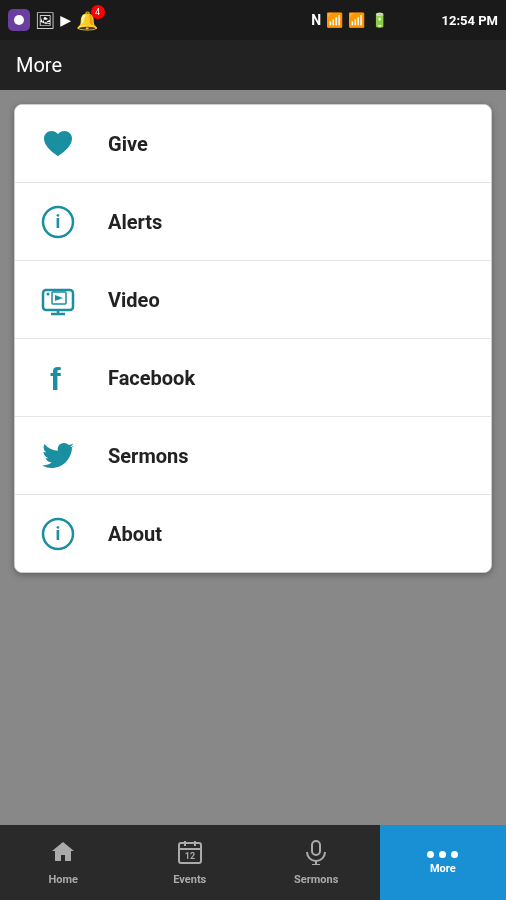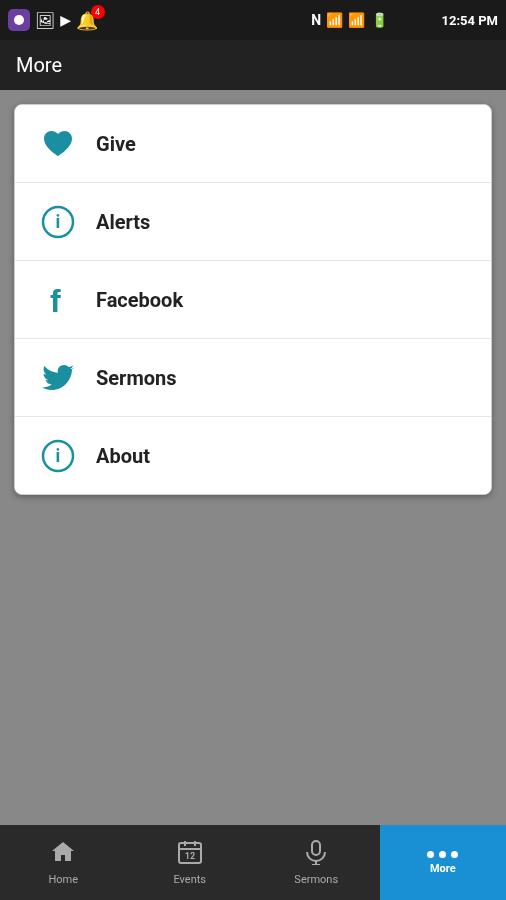--- a/index.html
+++ b/index.html
@@ -104,20 +104,21 @@
     }
 
     .menu-item {
       display: flex;
       align-items: center;
       padding: 16px 20px;
       border-bottom: 1px solid #e5e5e5;
       cursor: pointer;
       background: white;
       transition: background 0.1s;
+      gap: 12px;
     }
 
     .menu-item:last-child {
       border-bottom: none;
     }
 
     .menu-icon {
       width: 45px;
       height: 45px;
       display: flex;
@@ -171,20 +172,21 @@
       line-height: 1;
     }
 
     .nav-item.active .nav-icon {
       color: white;
     }
 
     .nav-label {
       color: #aaaaaa;
       font-size: 11px;
+      font-weight: bold;
     }
 
     .nav-item.active .nav-label {
       color: white;
       font-weight: bold;
     }
 
     
     .more-dots {
       display: flex;
@@ -244,20 +246,33 @@
       <div class="menu-icon">
         <svg viewBox="0 0 36 36">
             <circle cx="18" cy="18" r="15" fill="none" stroke="#1a8fa0" stroke-width="2.5"></circle>
             <text x="18" y="24" text-anchor="middle" font-size="18" fill="#1a8fa0" font-weight="bold">i</text>
           </svg>
       </div>
       <span class="menu-label">Alerts</span>
     </div>
 
 
+    <div class="menu-item">
+      <div class="menu-icon">
+        <svg viewBox="0 0 36 36">
+          <rect x="3" y="8" width="30" height="20" rx="3" fill="none" stroke="#1a8fa0" stroke-width="2.5"></rect>
+          <line x1="11" y1="32" x2="25" y2="32" stroke="#1a8fa0" stroke-width="2.5"></line>
+          <line x1="18" y1="28" x2="18" y2="32" stroke="#1a8fa0" stroke-width="2.5"></line>
+          <circle cx="8" cy="12" r="1.5" fill="#1a8fa0"></circle>
+          <rect x="12" y="10" width="14" height="12" rx="1" fill="none" stroke="#1a8fa0" stroke-width="1.5"></rect>
+          <path d="M15 13l8 3-8 3z" fill="#1a8fa0"></path>
+        </svg>
+      </div>
+      <span class="menu-label">Video</span>
+    </div>
 
 
     <div class="menu-item">
       <div class="menu-icon">
         <svg viewBox="0 0 36 36">
           <text x="10" y="30" font-size="32" fill="#1a8fa0" font-family="Arial, sans-serif" font-weight="bold">f</text>
         </svg>
       </div>
       <span class="menu-label">Facebook</span>
     </div>

